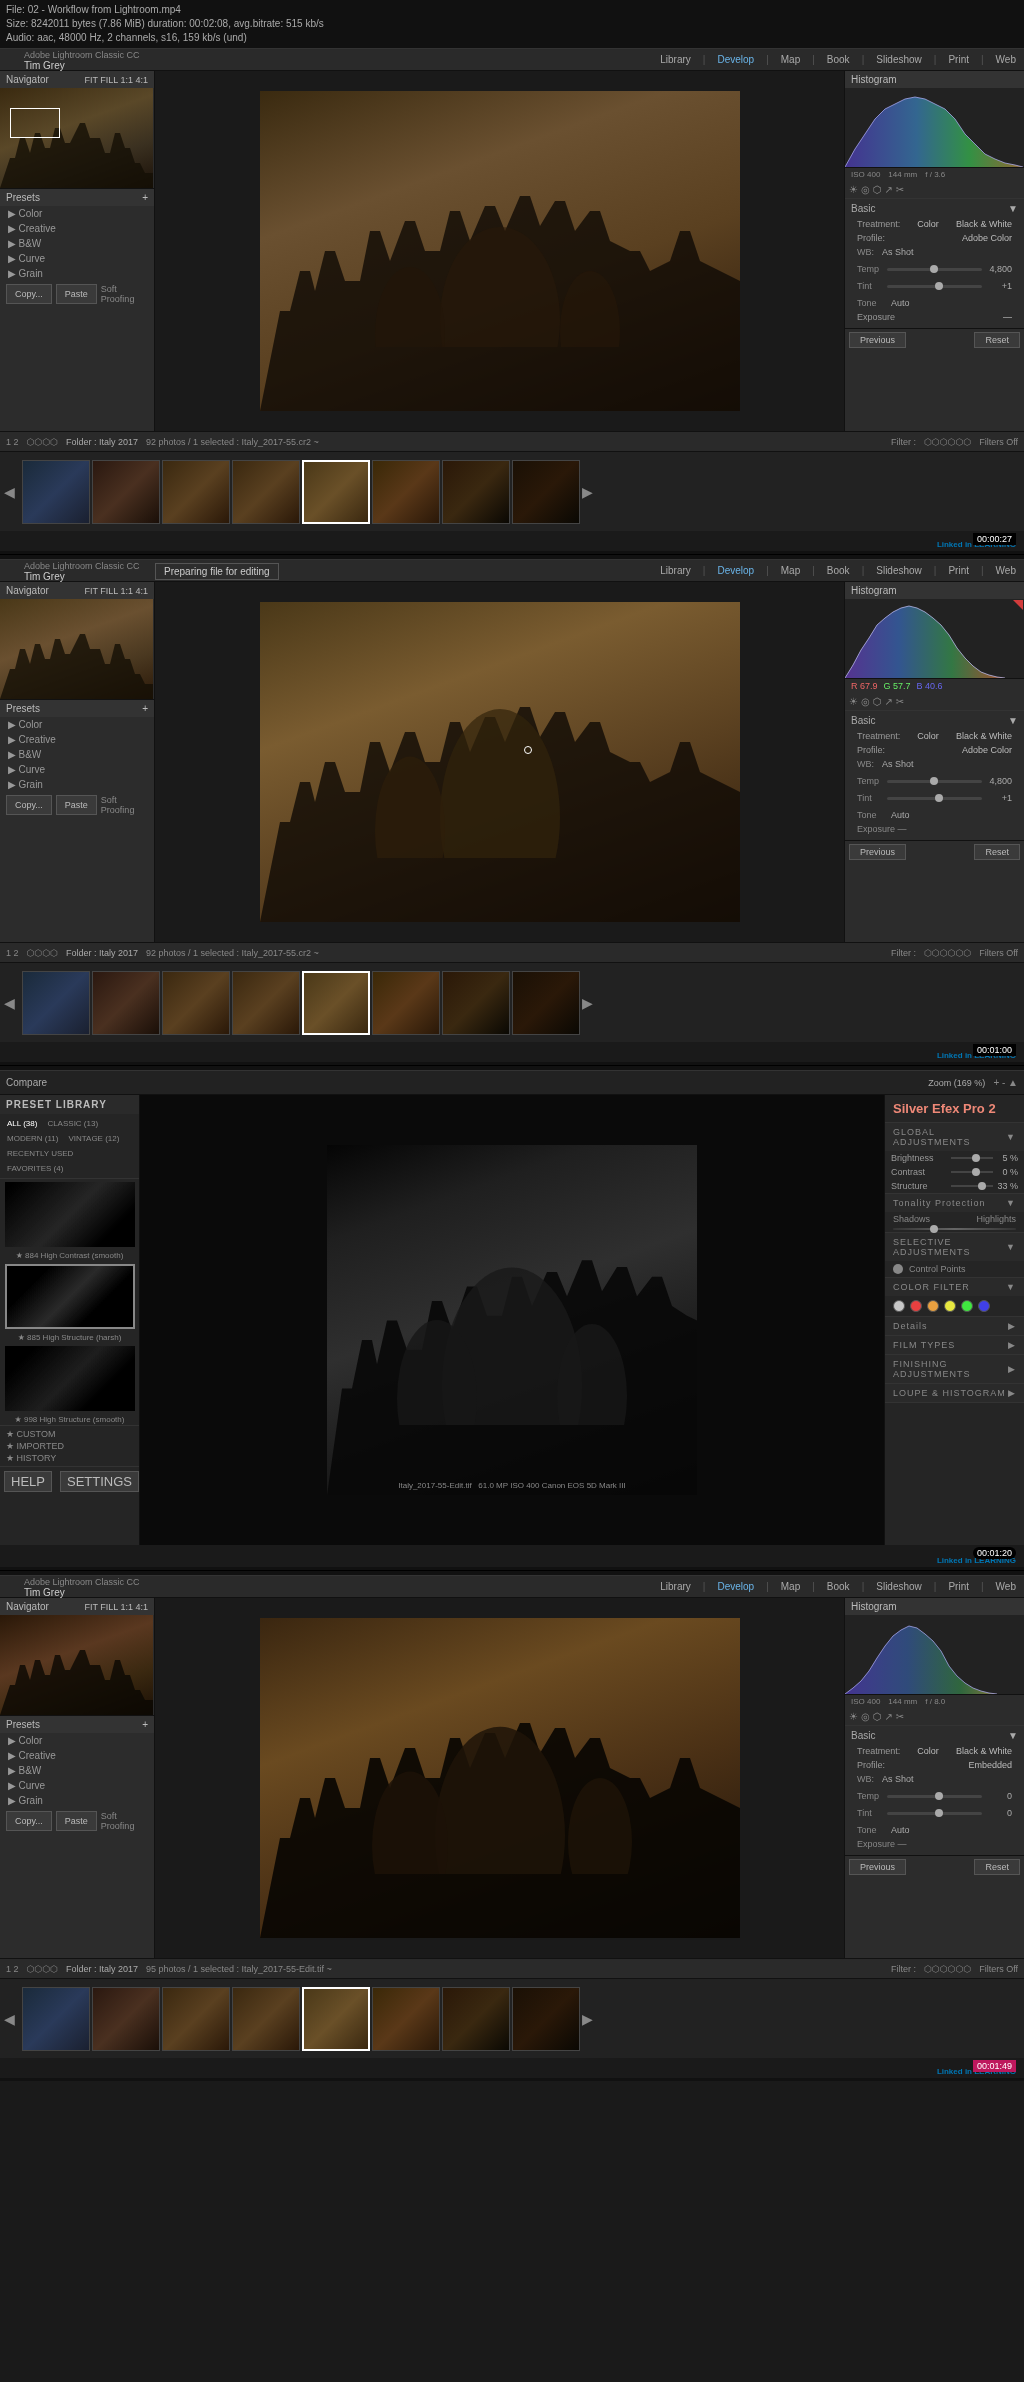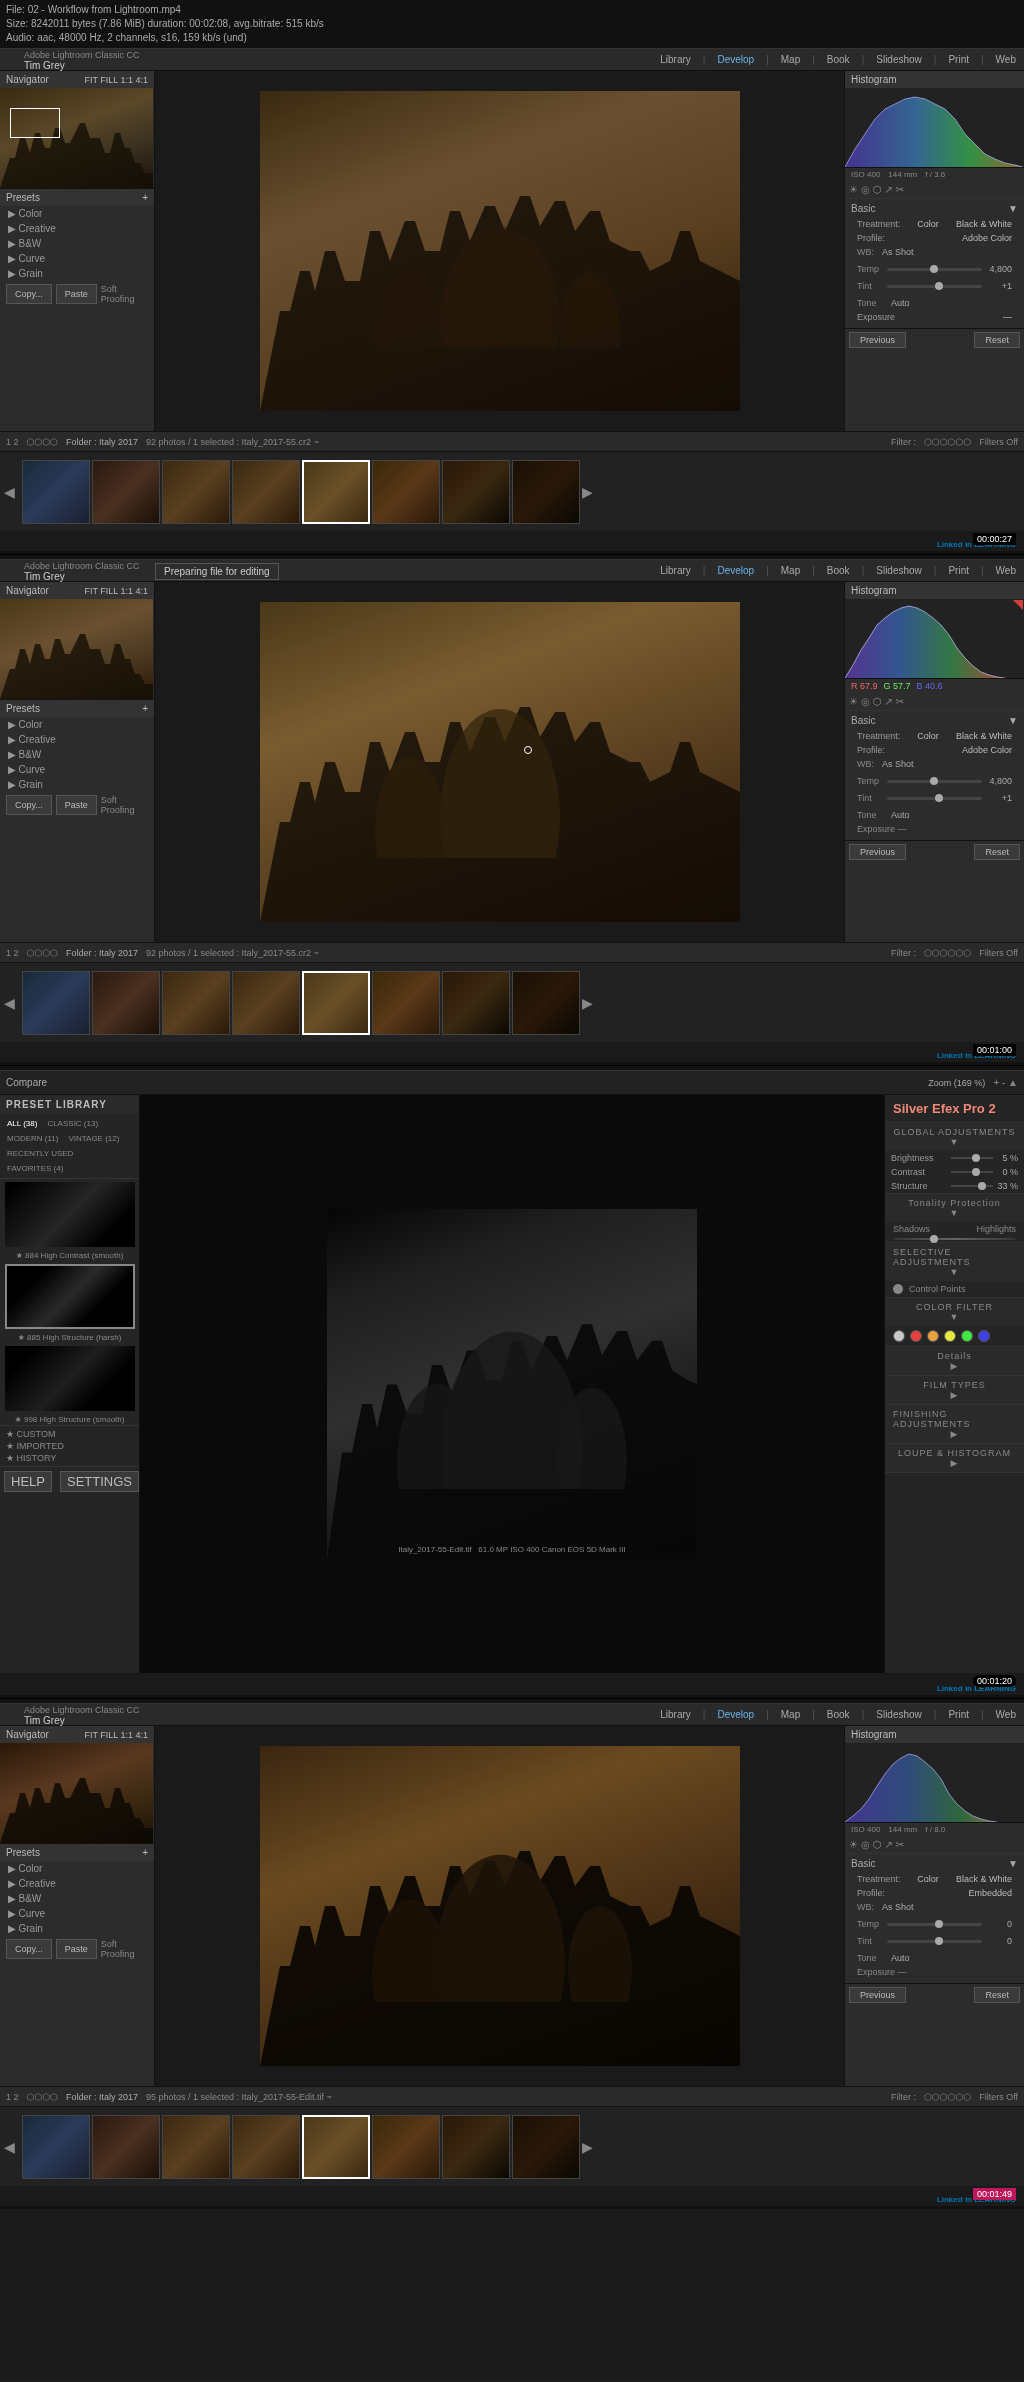--- a/index.html
+++ b/index.html
@@ -231,21 +231,21 @@
       border-top: 1px solid #111;
       gap: 8px;
     }
     .lr-statusbar .folder-info { color: #aaa; }
     .lr-statusbar .spacer { flex: 1; }
 
     
     .plugin-panel {
       background: #5eead4;
       display: flex;
-      height: 578px;
+      height: 450px;
       position: relative;
     }
     .plugin-left {
       width: 140px;
       background: #252525;
       border-right: 1px solid #111;
     }
     .plugin-lib-header {
       background: #2a2a2a;
       padding: 4px 6px;
@@ -343,21 +343,20 @@
     .plugin-section-header {
       padding: 4px 8px;
       font-size: 9px;
       color: #888;
       letter-spacing: 1px;
       display: flex;
       align-items: center;
       justify-content: space-between;
       cursor: pointer;
       background: #2a2a2a;
-      flex-direction: column;
     }
     .plugin-adjust-row {
       display: flex;
       align-items: center;
       padding: 2px 6px;
       font-size: 9px;
     }
     .plugin-adjust-row label { width: 60px; color: #999; }
     .plugin-adjust-slider {
       flex: 1;

